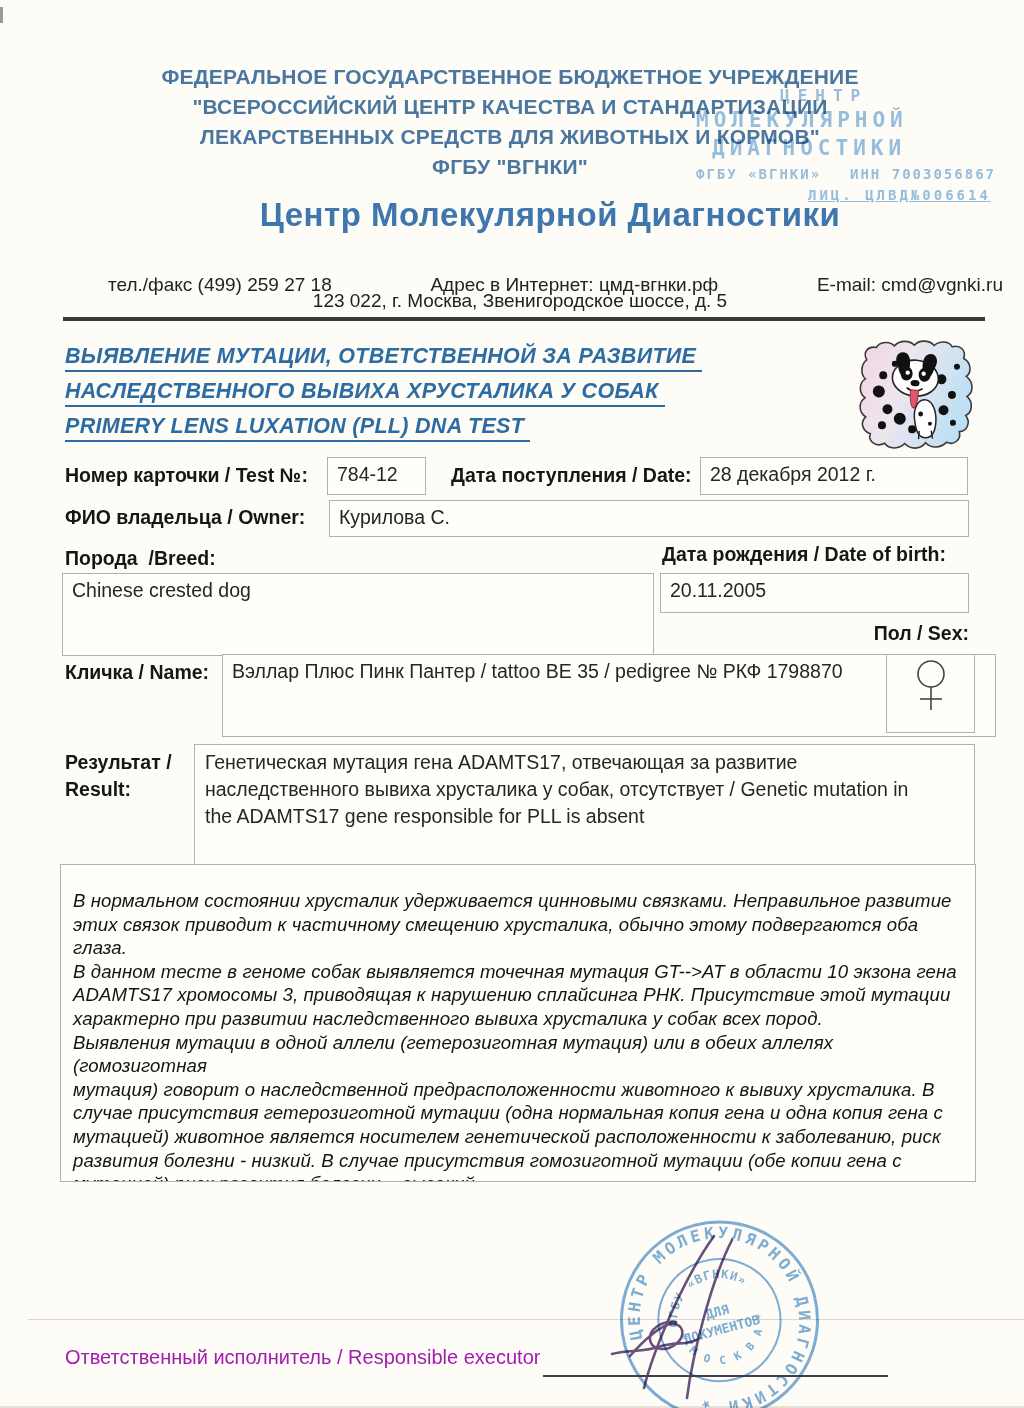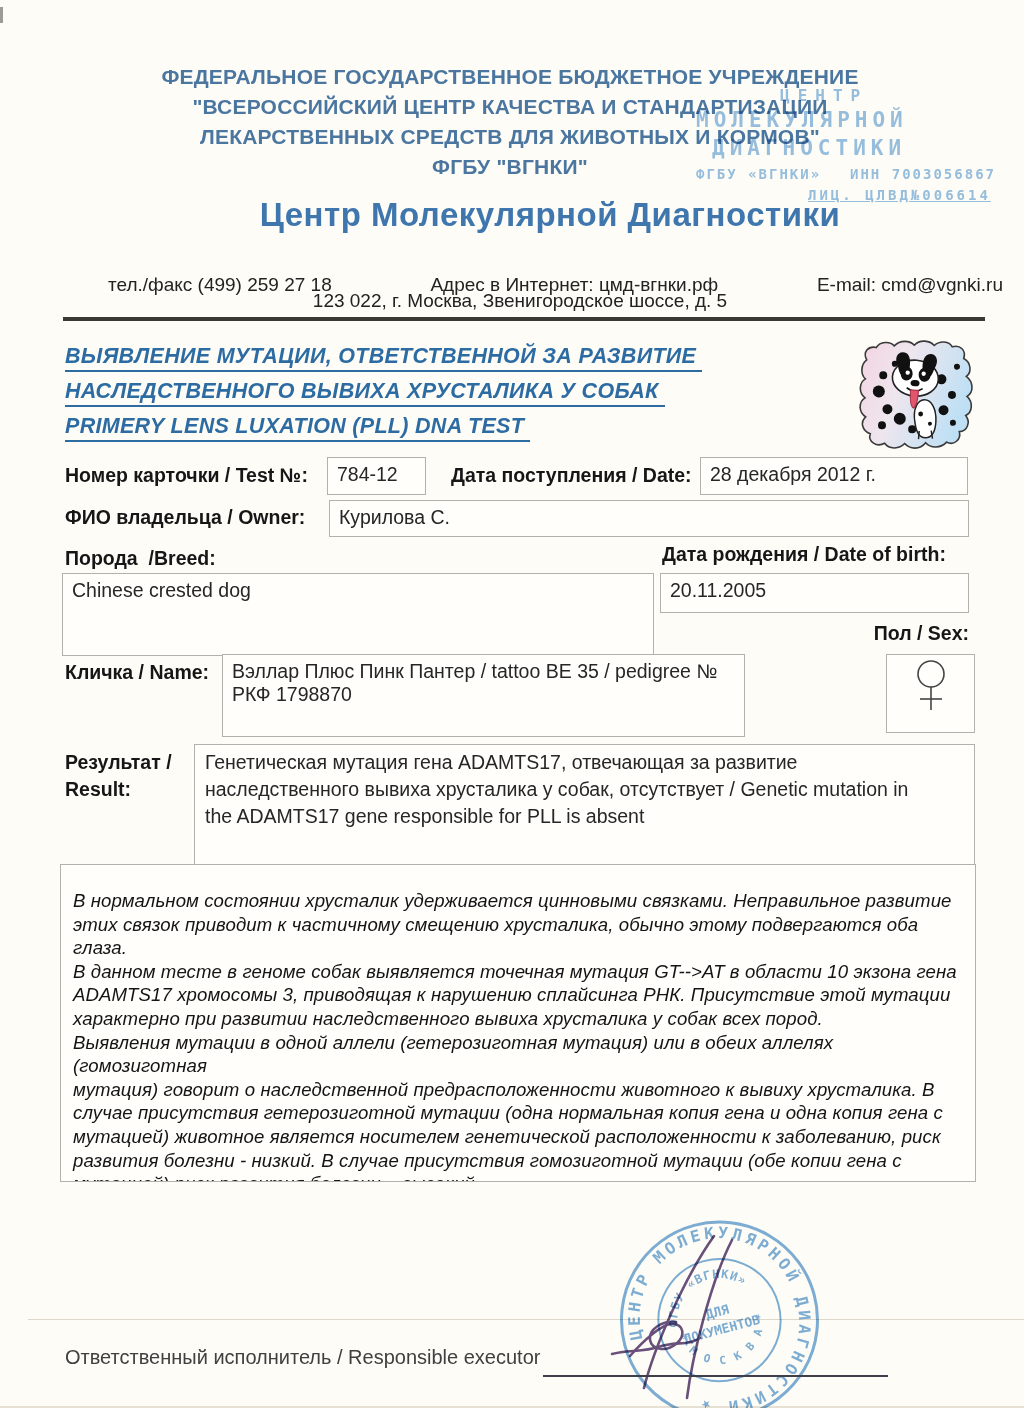--- a/index.html
+++ b/index.html
@@ -60,21 +60,21 @@
     left:60px;top:864px;width:916px;height:318px;
     background:#fffefb;border:1px solid #b3b1ab;box-sizing:border-box;
     padding:24px 12px;overflow:hidden;
   }
   .info-text{
     font-style:italic;font-size:18.6px;line-height:23.6px;color:#141414;
     white-space:pre-line;letter-spacing:.1px;
   }
   
   .fold-line{left:28px;top:1319px;width:996px;height:1px;background:#ddd8ca;}
-  .executor-label{left:65px;top:1346px;font-size:20px;color:#404040;}
+  .executor-label{left:65px;top:1346px;font-size:20px;color:#a21caf;}
   .sig-line{left:543px;top:1375px;width:345px;height:2px;background:#3f3f49;}
   .round-stamp{left:603px;top:1203px;mix-blend-mode:multiply;opacity:.85;
     transform:rotate(-15deg);}
   .signature{left:592px;top:1228px;mix-blend-mode:multiply;}
   
   .tick-tl{left:0;top:7px;width:3px;height:16px;background:#5a5a58;opacity:.6;}
   .edge-bottom{left:0;bottom:0;width:100%;height:2px;background:#d8cdbb;opacity:.6;}
 </style>
 </head>
 <body>
@@ -175,21 +175,21 @@
   <div class="abs lbl" style="left:65px;top:506px;">ФИО владельца / Owner:</div>
   <div class="abs box" style="left:329px;top:500px;width:640px;height:37px;">Курилова С.</div>
 
   <div class="abs lbl" style="left:65px;top:547px;">Порода  /Breed:</div>
   <div class="abs lbl" style="left:662px;top:543px;">Дата рождения / Date of birth:</div>
   <div class="abs box" style="left:62px;top:573px;width:592px;height:83px;">Chinese crested dog</div>
   <div class="abs box" style="left:660px;top:573px;width:309px;height:40px;">20.11.2005</div>
   <div class="abs lbl" style="left:800px;top:622px;width:169px;text-align:right;">Пол / Sex:</div>
 
   <div class="abs lbl" style="left:65px;top:661px;">Кличка / Name:</div>
-  <div class="abs box" style="left:222px;top:654px;width:523px;height:83px;">Вэллар Плюс Пинк Пантер / tattoo ВЕ 35 / pedigree № РКФ 1798870</div>
+  <div class="abs box" style="left:222px;top:654px;width:774px;height:83px;">Вэллар Плюс Пинк Пантер / tattoo ВЕ 35 / pedigree № РКФ 1798870</div>
   <div class="abs box" style="left:886px;top:654px;width:89px;height:79px;">
     <svg width="40" height="58" viewBox="0 0 40 58" style="display:block;margin:-2px auto 0;">
       <circle cx="20" cy="16" r="13" fill="none" stroke="#444" stroke-width="1.6"></circle>
       <line x1="20" y1="29" x2="20" y2="52" stroke="#444" stroke-width="1.6"></line>
       <line x1="9" y1="41" x2="31" y2="41" stroke="#444" stroke-width="1.6"></line>
     </svg>
   </div>
 
   <div class="abs lbl pre" style="left:65px;top:749px;line-height:27px;">Результат /
 Result:</div>

